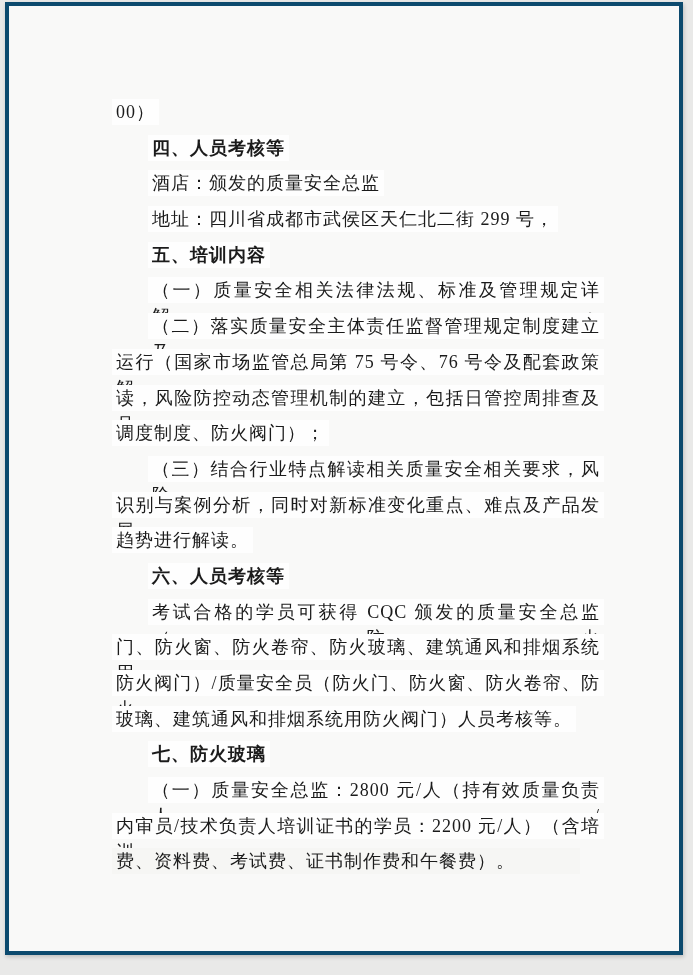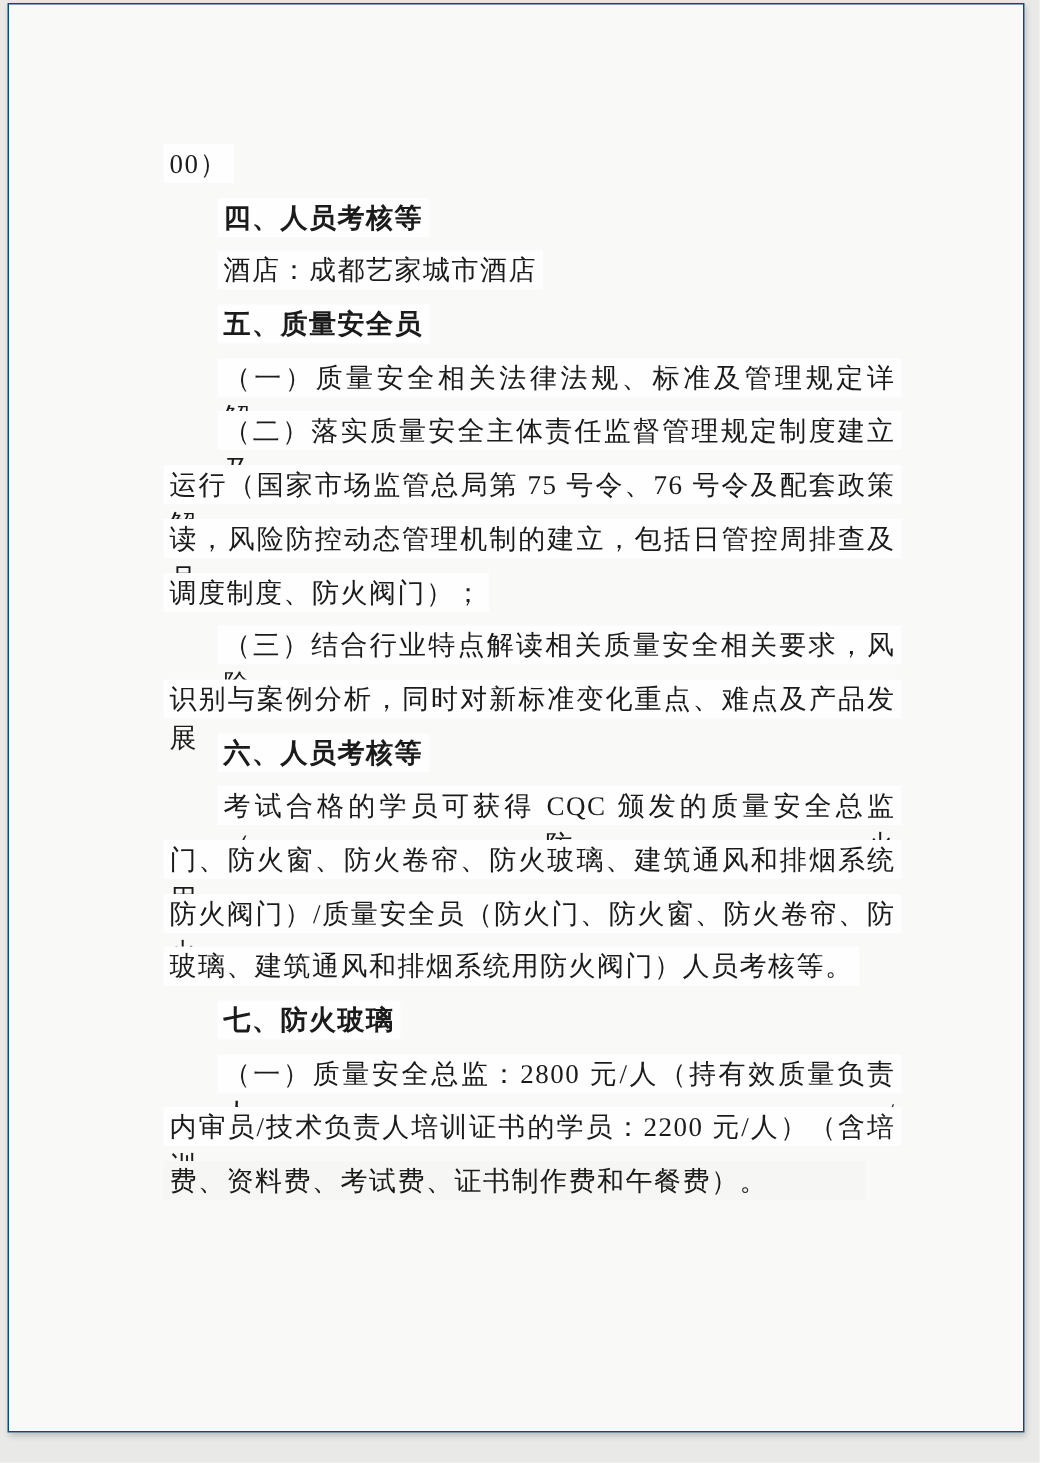--- a/index.html
+++ b/index.html
@@ -8,21 +8,21 @@
     background:#e9e9e8;
     overflow:hidden;
     font-family:"Liberation Serif","DejaVu Serif",serif;
     position:relative;
   }
   .paper{
     position:absolute;
     left:5px;top:2px;
     width:678px;height:953px;
     background:#f9f9f8;
-    border:1px solid #0c4a6e;
+    border:4px solid #0c4a6e;
     box-shadow:1px 2px 4px rgba(0,0,0,0.18);
     box-sizing:border-box;
   }
   .text-block{
     position:absolute;
     left:107px;top:93px;
     width:484px;
     color:#1b1b1b;
   }
   .line{
@@ -62,39 +62,41 @@
 </head>
 <body>
 
 <div class="paper">
   <div class="text-block">
 
     <div class="line"><span class="inner">00）</span></div>
 
     <div class="line indent bold"><span class="inner">四、人员考核等</span></div>
 
-    <div class="line indent"><span class="inner">酒店：成都艺家城市酒店</span></div>
+    <div class="line indent"><span class="inner">酒店：颁发的质量安全总监</span></div>
 
+    <div class="line indent"><span class="inner">地址：四川省成都市武侯区天仁北二街 299 号，</span></div>
 
-    <div class="line indent bold"><span class="inner">五、质量安全员</span></div>
+    <div class="line indent bold"><span class="inner">五、培训内容</span></div>
 
     <div class="line indent full"><span class="inner">（一）质量安全相关法律法规、标准及管理规定详解；</span></div>
 
     <div class="line indent full"><span class="inner">（二）落实质量安全主体责任监督管理规定制度建立及</span></div>
 
     <div class="line full"><span class="inner">运行（国家市场监管总局第 75 号令、76 号令及配套政策解</span></div>
 
     <div class="line full"><span class="inner">读，风险防控动态管理机制的建立，包括日管控周排查及月</span></div>
 
     <div class="line"><span class="inner">调度制度、防火阀门）；</span></div>
 
     <div class="line indent full"><span class="inner">（三）结合行业特点解读相关质量安全相关要求，风险</span></div>
 
     <div class="line full"><span class="inner">识别与案例分析，同时对新标准变化重点、难点及产品发展</span></div>
 
+    <div class="line"><span class="inner">趋势进行解读。</span></div>
 
     <div class="line indent bold"><span class="inner">六、人员考核等</span></div>
 
     <div class="line indent full"><span class="inner">考试合格的学员可获得 CQC 颁发的质量安全总监（防火</span></div>
 
     <div class="line full"><span class="inner">门、防火窗、防火卷帘、防火玻璃、建筑通风和排烟系统用</span></div>
 
     <div class="line full"><span class="inner">防火阀门）/质量安全员（防火门、防火窗、防火卷帘、防火</span></div>
 
     <div class="line"><span class="inner">玻璃、建筑通风和排烟系统用防火阀门）人员考核等。</span></div>

